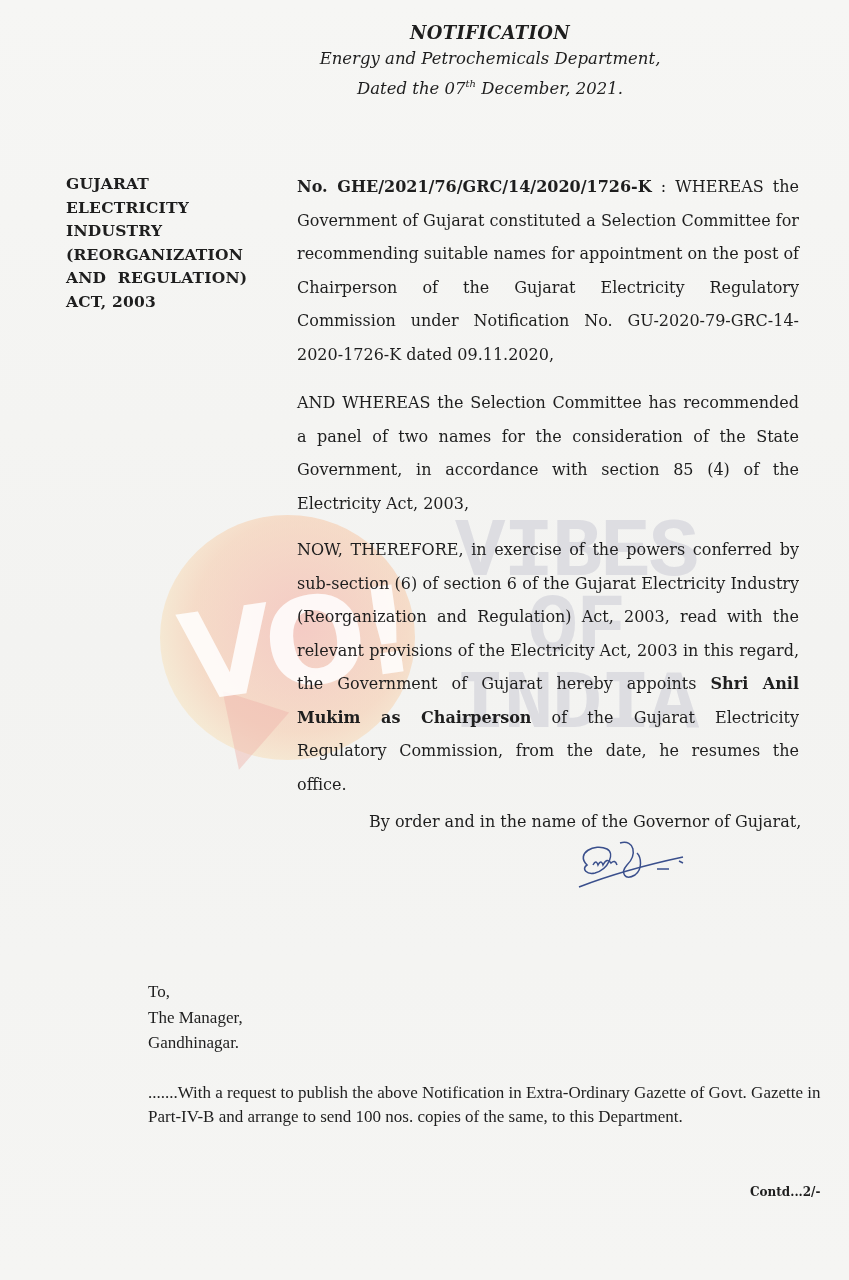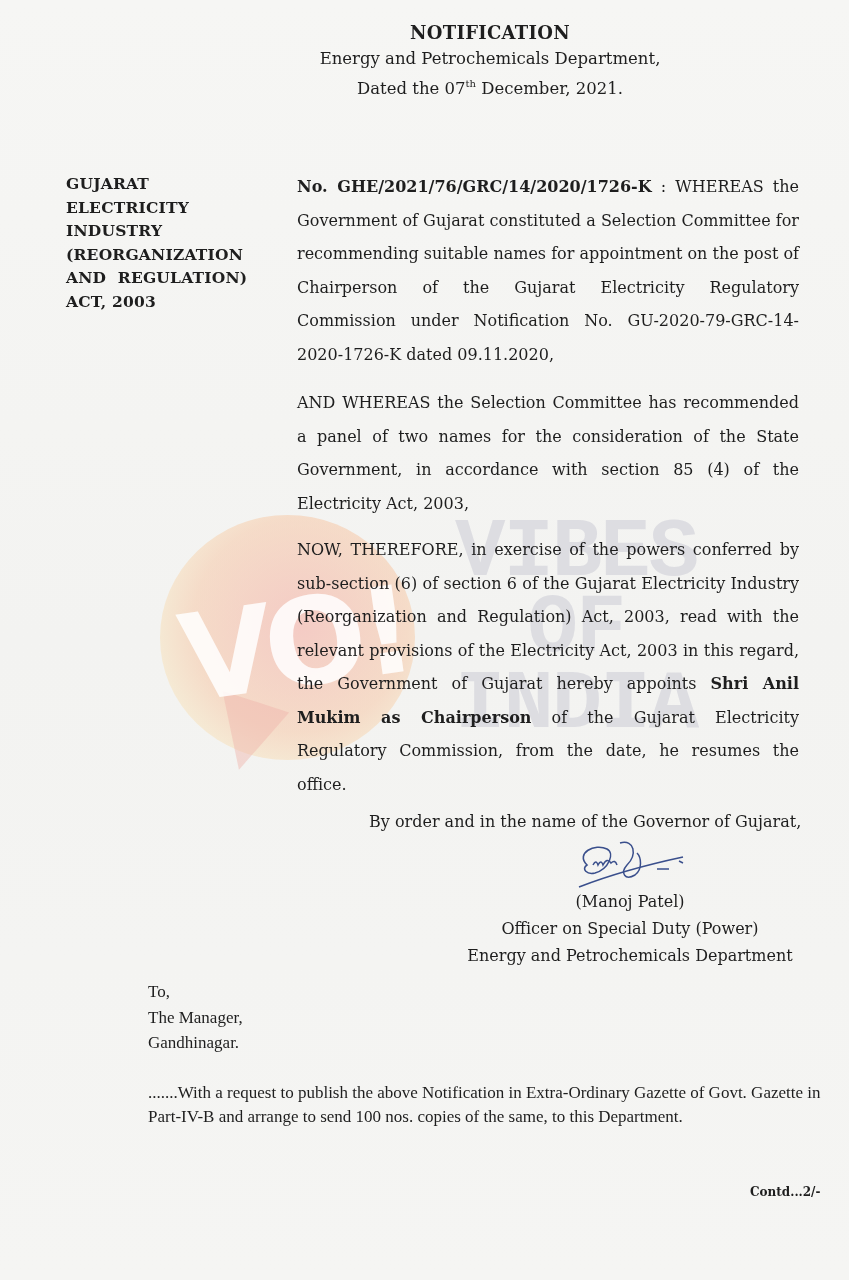--- a/index.html
+++ b/index.html
@@ -68,20 +68,21 @@
       letter-spacing: -2px;
     }
     .content { position: absolute; inset: 0; z-index: 3; }
 
     .header {
       position: absolute;
       left: 300px;
       top: 20px;
       width: 380px;
       text-align: center;
+      font-style: italic;
     }
     .title {
       font-weight: bold;
       font-size: 18px;
       letter-spacing: 0.3px;
       line-height: 26px;
     }
     .header-line {
       font-size: 16.5px;
       line-height: 25px;
@@ -212,25 +213,20 @@
 
     <svg class="signature" viewBox="0 0 140 60">
       <path d="M22 30 C10 18, 30 8, 42 14 C50 18, 44 34, 30 38 C22 40, 16 34, 22 30 Z" fill="none" stroke="#3a4f8c" stroke-width="1.6"></path>
       <path d="M28 30 q3 -6 5 0 q3 -6 5 0 q4 -8 8 -2 q4 -4 6 2" fill="none" stroke="#3a4f8c" stroke-width="1.5"></path>
       <path d="M55 8 C70 4, 72 20, 62 30 C55 38, 60 46, 70 40 C78 34, 76 22, 72 18" fill="none" stroke="#3a4f8c" stroke-width="1.5"></path>
       <path d="M14 52 C50 38, 90 28, 118 22" fill="none" stroke="#3a4f8c" stroke-width="1.6"></path>
       <path d="M92 34 L104 34" stroke="#3a4f8c" stroke-width="1.5"></path>
       <path d="M114 26 L118 28" stroke="#3a4f8c" stroke-width="1.5"></path>
     </svg>
 
-    <div class="sign-block">
-      <div>(Manoj Patel)</div>
-      <div>Officer on Special Duty (Power)</div>
-      <div>Energy and Petrochemicals Department</div>
-    </div>
 
     <div class="to-block">
       <div>To,</div>
       <div>The Manager,</div>
       <div>Gandhinagar.</div>
     </div>
 
     <div class="request">.......With a request to publish the above Notification in Extra-Ordinary Gazette of Govt. Gazette in Part-IV-B and arrange to send 100 nos. copies of the same, to this Department.</div>
 
     <div class="contd">Contd...2/-</div>

